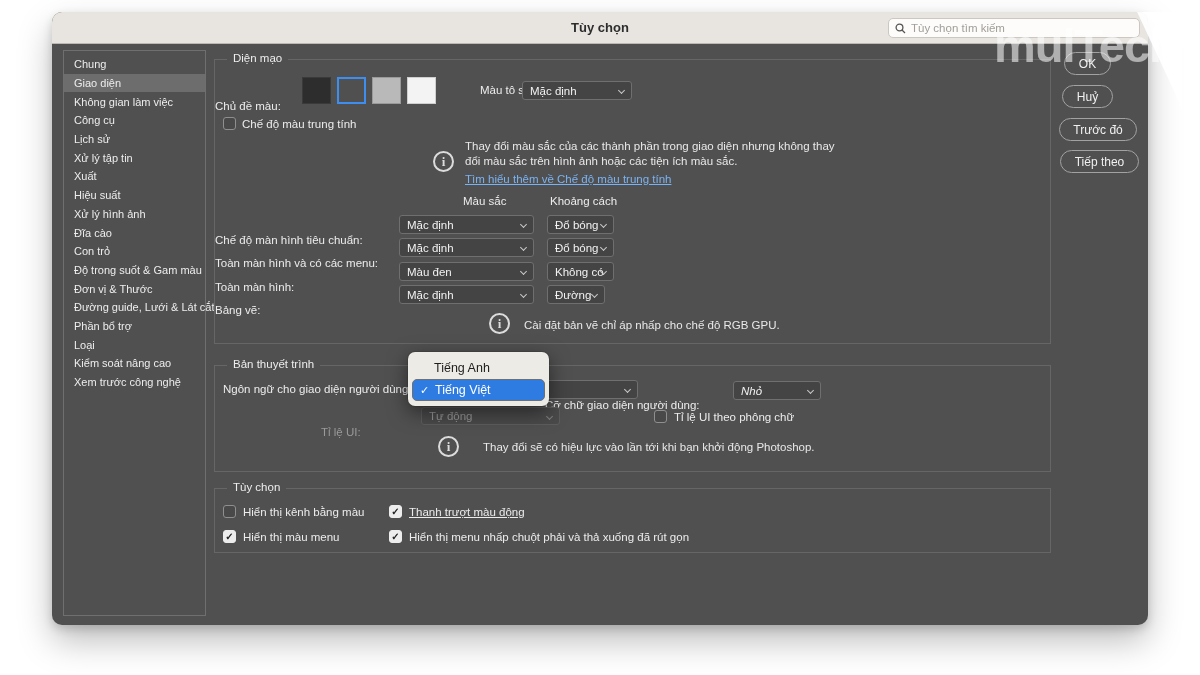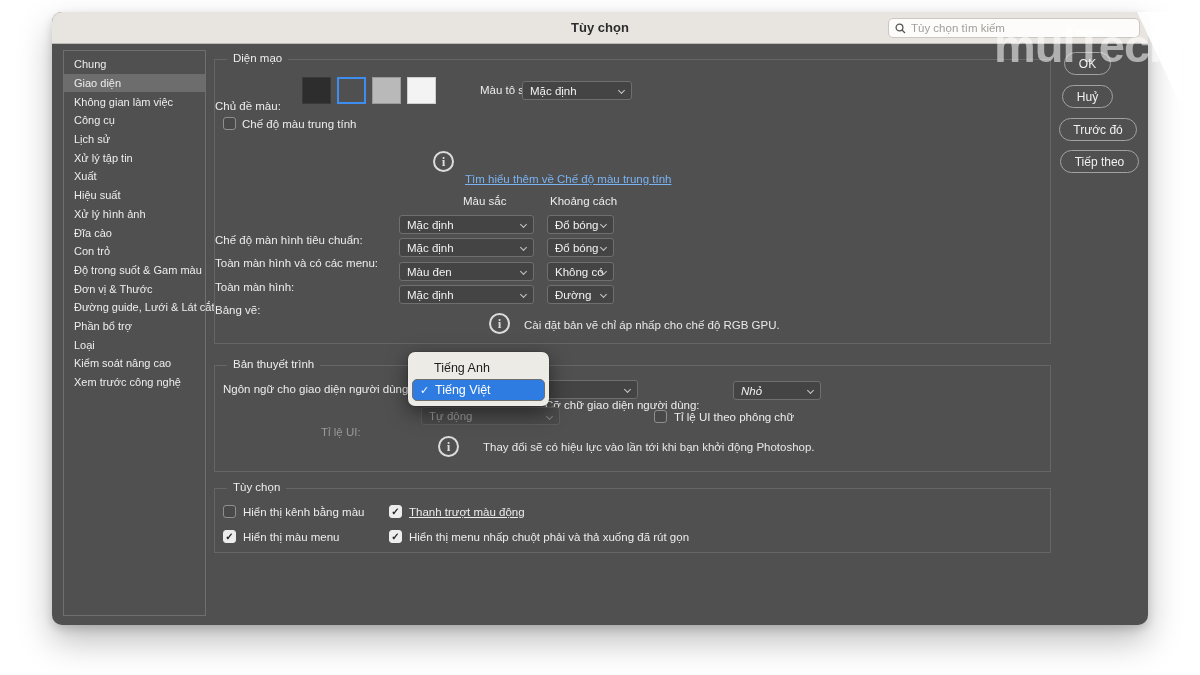--- a/index.html
+++ b/index.html
@@ -134,20 +134,21 @@
         <span>Mặc định</span>
         <i class="chev"></i>
       </div>
 
       <div class="cb" style="left:8px; top:57px;"></div>
       <span class="lbl" style="left:27px; top:58px;">Chế độ màu trung tính</span>
 
       <div class="info" style="left:218px; top:91px;">
           <span>i</span>
         </div>
+      <div class="note" style="left:250px; top:79px; width:372px;">Thay đổi màu sắc của các thành phần trong giao diện nhưng không thay đổi màu sắc trên hình ảnh hoặc các tiện ích màu sắc.</div>
       <span class="link" style="left:250px; top:113px;">Tìm hiểu thêm về Chế độ màu trung tính</span>
 
       <span class="lbl" style="left:248px; top:135px;">Màu sắc</span>
       <span class="lbl" style="left:335px; top:135px;text-align:right;">Khoảng cách</span>
 
       <span class="lbl r" style="left:0; top:158px; width:180px;">Chế độ màn hình tiêu chuẩn:</span>
       <div class="sel" style="left:184px; top:155px; width:135px;">
         <span>Mặc định</span>
           <i class="chev"></i>
       </div>
@@ -174,21 +175,21 @@
       <div class="sel" style="left:332px; top:202px; width:67px;">
         <span>Không có</span>
           <i class="chev"></i>
       </div>
 
       <span class="lbl r" style="left:0; top:228px; width:180px;">Bảng vẽ:</span>
       <div class="sel" style="left:184px; top:225px; width:135px;">
         <span>Mặc định</span>
           <i class="chev"></i>
       </div>
-      <div class="sel" style="left:332px; top:225px; width:67px;">
+      <div class="sel" style="left:332px; top:225px; width:58px;">
         <span>Đường</span>
           <i class="chev"></i>
       </div>
 
       <div class="info" style="left:274px; top:253px;">
           <span>i</span>
         </div>
       <div class="note" style="left:309px; top:258px;">Cài đặt bản vẽ chỉ áp nhấp cho chế độ RGB GPU.</div>
     </div>
 

